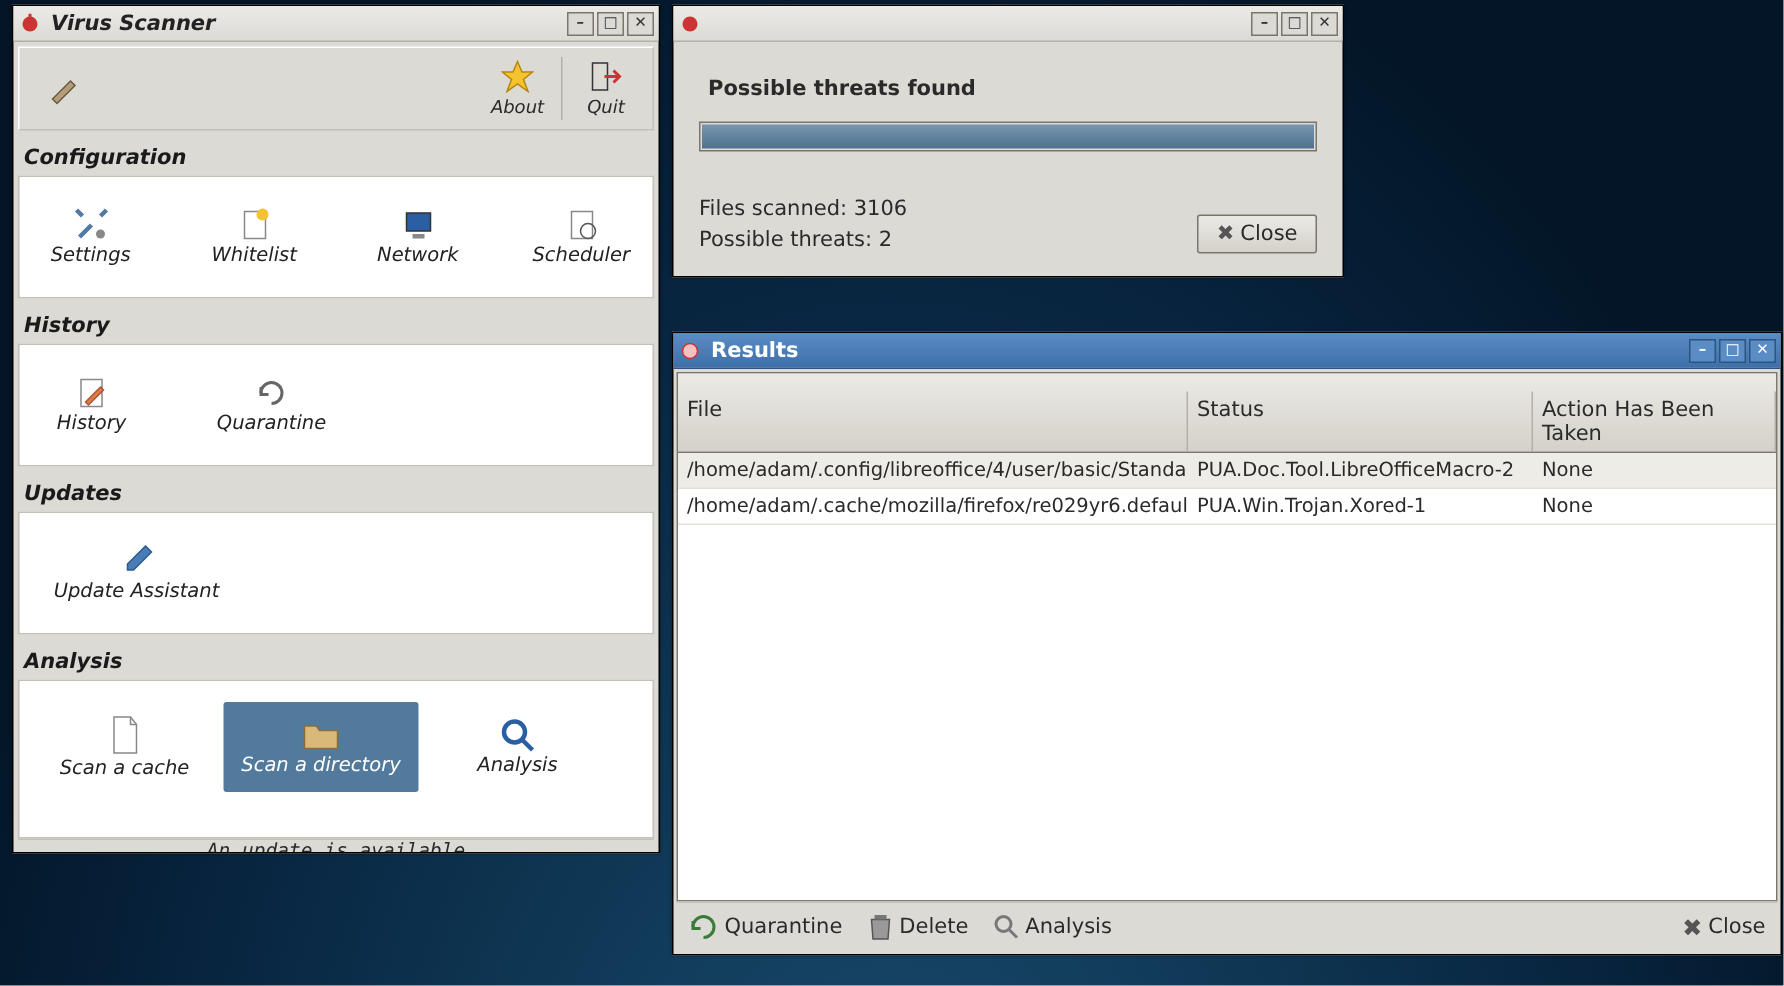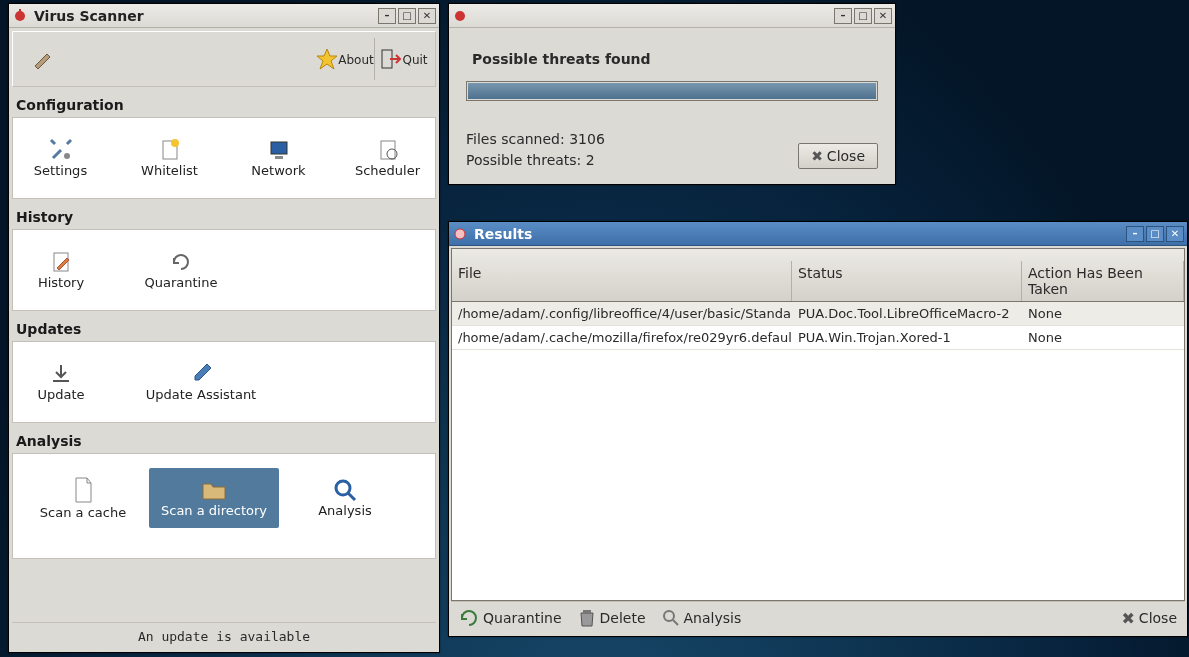--- a/index.html
+++ b/index.html
@@ -61,21 +61,21 @@
   .vs-toolbar {
     height: 56px;
     background:#dcdad5;
     border:1px solid #c4c0b8; border-top-color:#fff; border-left-color:#fff;
     display:flex; align-items:center; padding:2px 6px;
     box-sizing:border-box;
   }
   .vs-toolbar-left { flex:1; display:flex; }
   .vs-toolbar-right { display:flex; }
   .toolbtn {
-    display:flex; flex-direction:row; align-items:center; justify-content:center;
+    display:flex; flex-direction:column; align-items:center; justify-content:center;
     width:50px; height:50px; cursor:pointer; border-radius:2px;
   }
   .toolbtn .lbl{ font-size:12px; margin-top:2px;}
   .toolsep { width:1px; background:#b3b0a9; margin:4px 4px; }
 
   .section-label {
     font-weight:bold; font-size:14px; color:#1a1a1a;
     padding:10px 4px 4px 4px;
   }
   .section-panel {
@@ -140,21 +140,21 @@
     border-top:1px solid #c4c0b8; background:#dcdad5;
   }
   .footbtn { display:flex; align-items:center; gap:4px; font-size:14px; cursor:pointer; }
   .foot-spacer { flex:1; }
 
   svg { display:block; }
 </style>
 </head>
 <body>
 
-<div class="window" style="left:8px; top:3px; width:432px; height:650px;">
+<div class="window" style="left:8px; top:3px; width:432px; height:566px;font-style:italic;">
   <div class="titlebar">
     <span class="app-icon">
       <svg width="14" height="14">
           <circle cx="7" cy="7" r="5" fill="#c33"></circle>
           <rect x="6" y="0" width="2" height="3" fill="#c33"></rect>
         </svg>
     </span>
     <span>Virus Scanner</span>
     <span class="titlebar-spacer"></span>
     <div class="winbtns">
@@ -254,29 +254,20 @@
               <path d="M5 12 A7 7 0 1 1 12 19" fill="none" stroke="#666" stroke-width="2"></path>
               <path d="M5 8 L5 13 L10 13" fill="none" stroke="#666" stroke-width="2"></path>
             </svg>
           </span>
         <span class="lbl">Quarantine</span>
       </div>
     </div>
 
     <div class="section-label">Updates</div>
     <div class="section-panel">
-      <div class="big-btn" style="width:80px;">
-        <span>
-            <svg width="24" height="24">
-              <path d="M12 3 L12 15 M7 10 L12 15 L17 10" stroke="#555" stroke-width="2" fill="none"></path>
-              <path d="M4 19 L20 19" stroke="#555" stroke-width="2"></path>
-            </svg>
-          </span>
-        <span class="lbl">Update</span>
-      </div>
       <div class="big-btn" style="width:140px;">
         <span>
             <svg width="24" height="24">
               <path d="M18 2 L22 6 L10 18 L6 18 L6 14 Z" fill="#4a7db5" stroke="#2a5a8a"></path>
             </svg>
           </span>
         <span class="lbl">Update Assistant</span>
       </div>
     </div>
 

